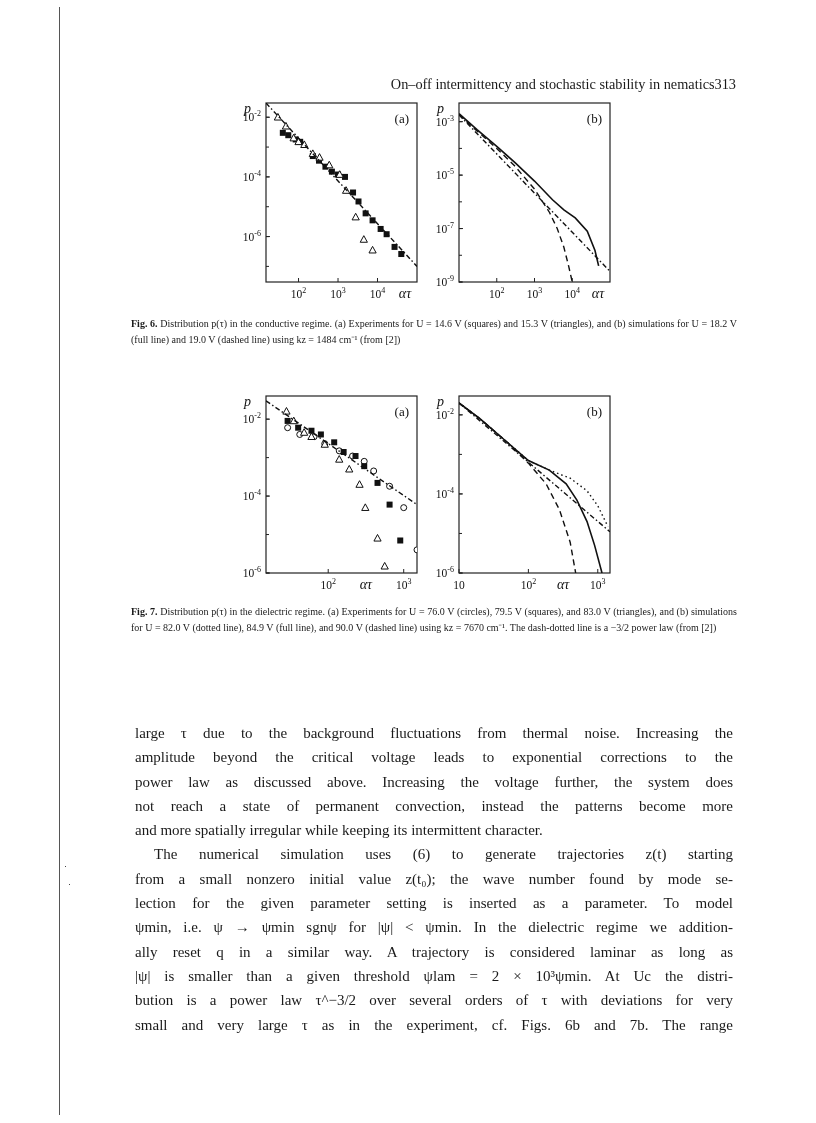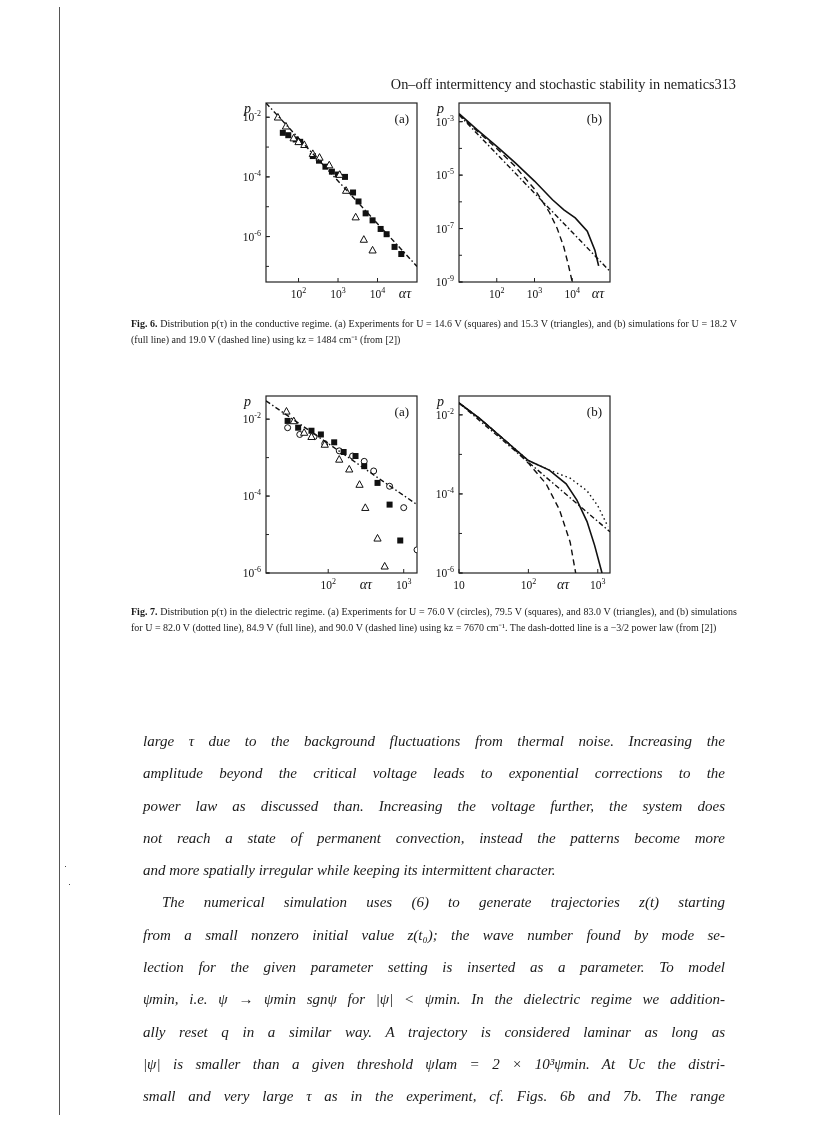--- a/index.html
+++ b/index.html
@@ -12,21 +12,21 @@
   .fig { position: absolute; }
   .fig svg { overflow: visible; }
   .ax-txt { font-family: "Liberation Serif", serif; font-size: 11.5px; fill: #111; }
   .ax-sup { font-size: 8px; }
   .ax-it { font-style: italic; font-size: 14px; }
   .caption { position: absolute; left: 131px; width: 606px; font-family: "Liberation Serif", serif;
              font-size: 10px; line-height: 16.4px; text-align: justify; }
   .caption b { font-weight: bold; }
   .body-text { position: absolute; left: 131px; width: 606px; top: 719px; font-family: "Liberation Serif", serif;
                font-size: 15px; line-height: 20.3px; }
-  .body-text p { margin: 12px; text-align: justify; text-align-last: justify; font-style: italic; }
+  .body-text p { margin: 4px; text-align: justify; text-align-last: justify; }
   .body-text p.last { text-align-last: left; }
   .body-text p.indent { text-indent: 19px; }
 </style>
 </head>
 <body>
 
 <div class="margin-rule"></div>
 <div class="stray-mark" style="left:65px;top:866px"></div>
 <div class="stray-mark" style="left:69px;top:884px"></div>
 
@@ -243,23 +243,24 @@
 </div>
 
 <div class="caption" style="top:604px">
   <b>Fig. 7.</b>
   <span>Distribution p(τ) in the dielectric regime. (a) Experiments for U = 76.0 V (circles), 79.5 V (squares), and 83.0 V (triangles), and (b) simulations for U = 82.0 V (dotted line), 84.9 V (full line), and 90.0 V (dashed line) using kz = 7670 cm⁻¹. The dash-dotted line is a −3/2 power law (from [2])</span>
 </div>
 
 <div class="body-text">
   <p>large τ due to the background fluctuations from thermal noise. Increasing the</p>
   <p>amplitude beyond the critical voltage leads to exponential corrections to the</p>
-  <p>power law as discussed than. Increasing the voltage further, the system does</p>
+  <p>power law as discussed above. Increasing the voltage further, the system does</p>
   <p>not reach a state of permanent convection, instead the patterns become more</p>
   <p class="last">and more spatially irregular while keeping its intermittent character.</p>
   <p class="indent">The numerical simulation uses (6) to generate trajectories z(t) starting</p>
   <p>from a small nonzero initial value z(t₀); the wave number found by mode se-</p>
   <p>lection for the given parameter setting is inserted as a parameter. To model</p>
   <p>ψmin, i.e. ψ → ψmin sgnψ for |ψ| &lt; ψmin. In the dielectric regime we addition-</p>
   <p>ally reset q in a similar way. A trajectory is considered laminar as long as</p>
   <p>|ψ| is smaller than a given threshold ψlam = 2 × 10³ψmin. At Uc the distri-</p>
+  <p>bution is a power law τ^−3/2 over several orders of τ with deviations for very</p>
   <p>small and very large τ as in the experiment, cf. Figs. 6b and 7b. The range</p>
 </div>
 
 </body></html>

